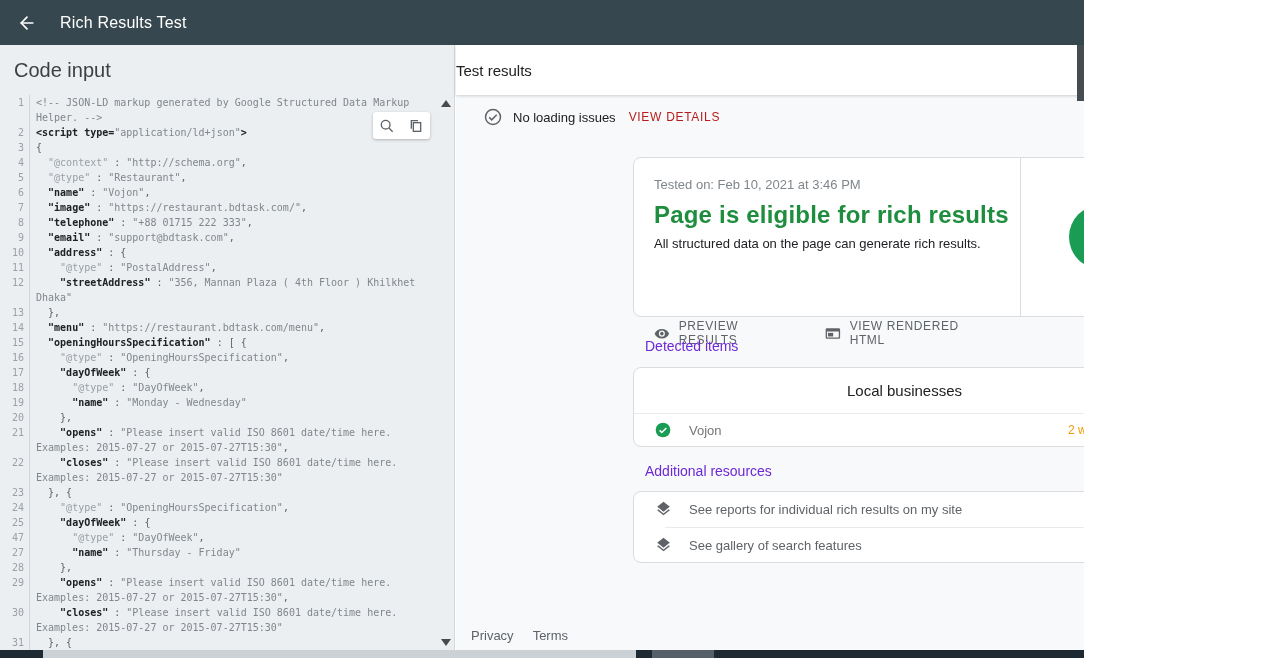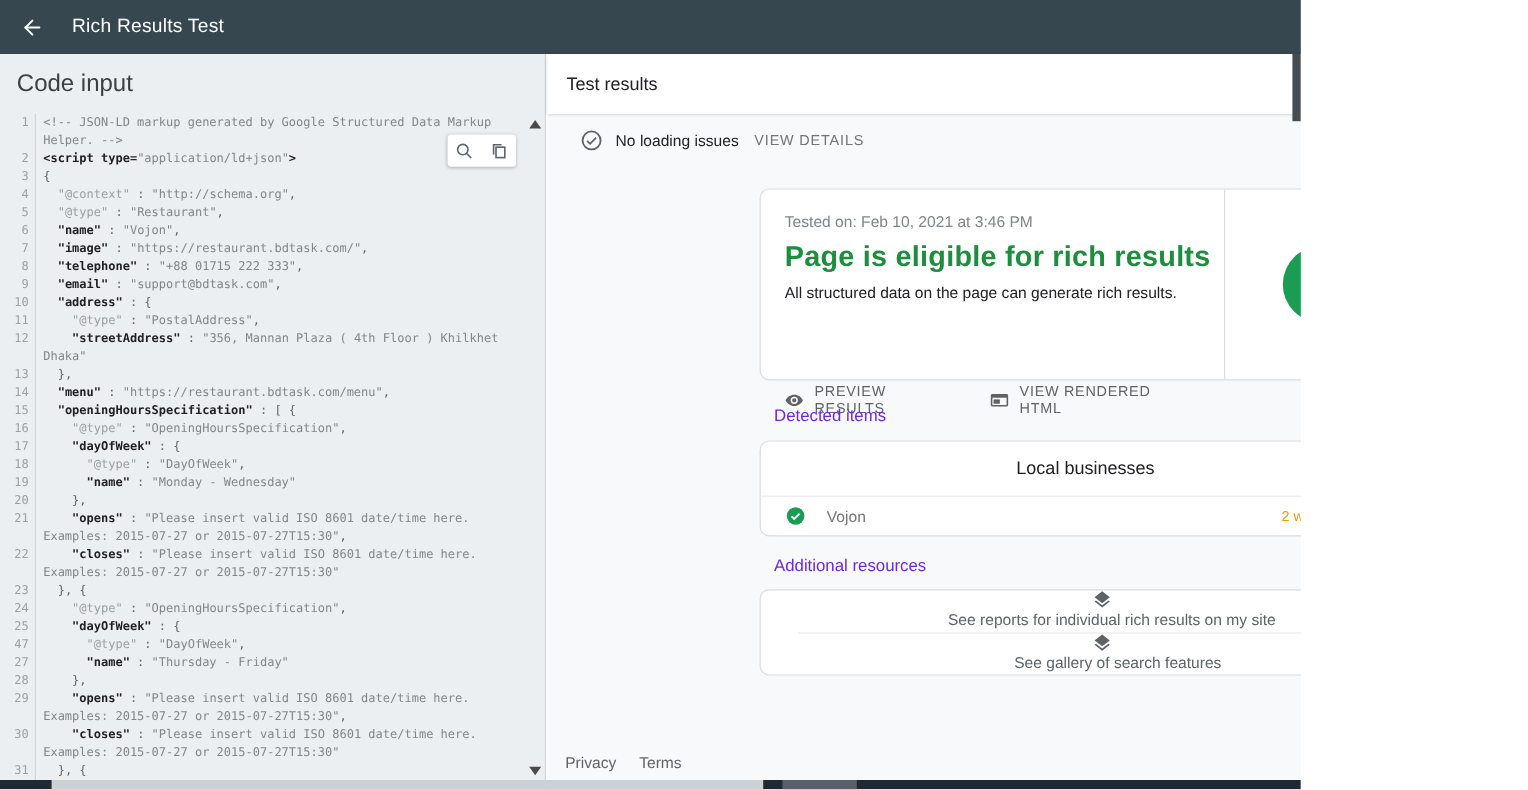--- a/index.html
+++ b/index.html
@@ -45,26 +45,26 @@
   }
   .tool-icon { width:16px; height:16px; cursor:pointer; display:flex; }
 
   .v-scroll-up   { position:absolute; top:55px; right:3px; width:0; height:0;
     border-left:5px solid transparent; border-right:5px solid transparent; border-bottom:7px solid #4a4a4a; }
   .v-scroll-down { position:absolute; bottom:12px; right:3px; width:0; height:0;
     border-left:5px solid transparent; border-right:5px solid transparent; border-top:7px solid #4a4a4a; }
 
   
   .right-panel { position:absolute; top:45px; left:456px; right:0; bottom:0; background:#f8f9fa; }
-  .right-header { height:50px; background:#fff; display:flex; align-items:center; padding-left:16px;
+  .right-header { height:50px; background:#fff; display:flex; align-items:center; 
     font-size:15px; font-weight:500; color:#202124; box-shadow:0 1px 3px rgba(0,0,0,.18); position:relative; z-index:2; }
 
   .loading-row { position:absolute; top:63px; left:28px; display:flex; align-items:center; }
   .loading-text { font-size:13px; color:#202124; margin-left:11px; }
-  .view-details { font-size:12px; font-weight:500; color:#737373; letter-spacing:.7px; margin-left:13px; cursor:pointer; }
+  .view-details { font-size:12px; font-weight:500; color:#b91c1c; letter-spacing:.7px; margin-left:13px; cursor:pointer; }
 
   .card { position:absolute; background:#fff; border:1px solid #dadce0; border-radius:8px; }
 
   .result-card { left:177px; top:112px; width:549px; height:160px; display:flex; }
   .result-main { flex:1; padding:19px 0 0 20px; }
   .tested-on { font-size:13px; color:#80868b; }
   .result-headline { font-size:24px; font-weight:700; color:#1e8e3e; margin-top:9px; letter-spacing:.2px; }
   .result-subtext { font-size:13px; color:#202124; margin-top:7px; }
   .result-actions { display:flex; align-items:center; margin-top:24px; }
   .action-btn { display:flex; align-items:center; cursor:pointer; margin-right:33px;margin-top:44px; }
@@ -76,21 +76,21 @@
 
   .detected-card { left:177px; top:322px; width:549px; }
   .detected-header { height:46px; display:flex; align-items:center; padding:0 18px 0 30px;
     border-bottom:1px solid #e8eaed; cursor:pointer; }
   .detected-title { font-size:15px; font-weight:500; color:#202124; flex:1;text-align:center; }
   .entity-row { height:32px; display:flex; align-items:center; padding:0 16px 0 21px; cursor:pointer; }
   .entity-name { font-size:13px; color:#757575; margin-left:18px; flex:1; }
   .warnings { font-size:12px; color:#f29900; margin-right:23px; }
 
   .resources-card { left:177px; top:446px; width:549px; }
-  .resource-row { height:35px; display:flex; align-items:center; padding-left:21px; cursor:pointer;flex-direction:column; }
+  .resource-row { height:35px; display:flex; align-items:center; padding-left:21px; cursor:pointer; }
   .resource-row + .resource-row { border-top:1px solid #e8eaed; margin-left:31px; padding-left:0; }
   .resource-row + .resource-row .res-icon { margin-left:-10px; }
   .resource-label { font-size:13px; color:#5f6368; margin-left:17px; }
 
   .footer { position:absolute; left:15px; top:583px; display:flex; }
   .footer a { font-size:13px; color:#5f6368; text-decoration:none; margin-right:19px; cursor:pointer; }
 
   .right-vscroll-thumb { position:absolute; top:0; right:0; width:7px; height:56px; background:#454c52; z-index:3; }
 
   

